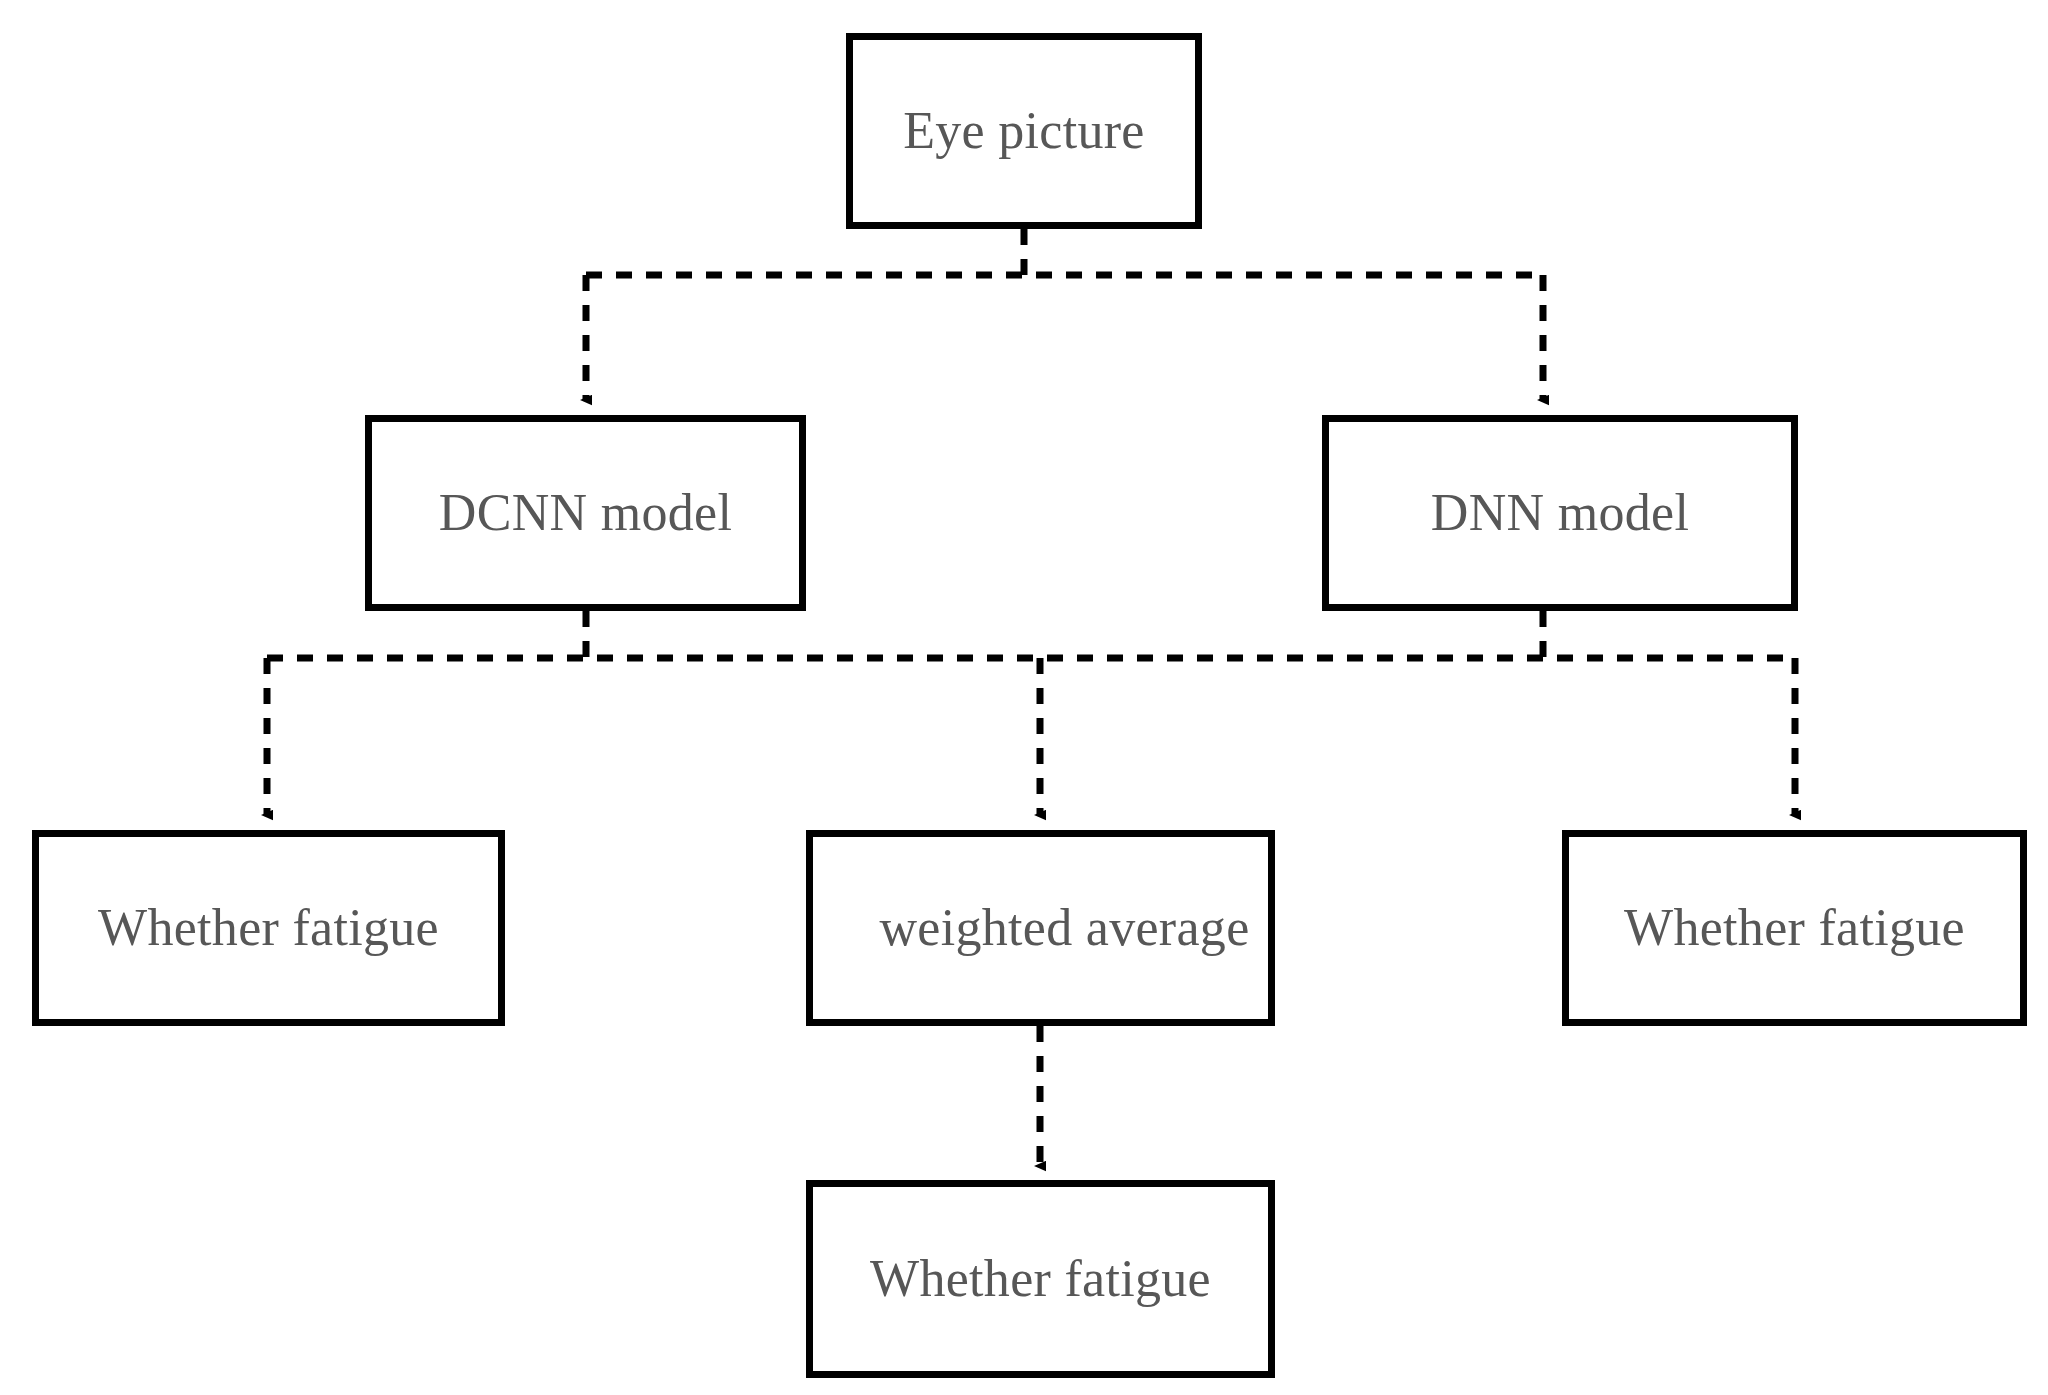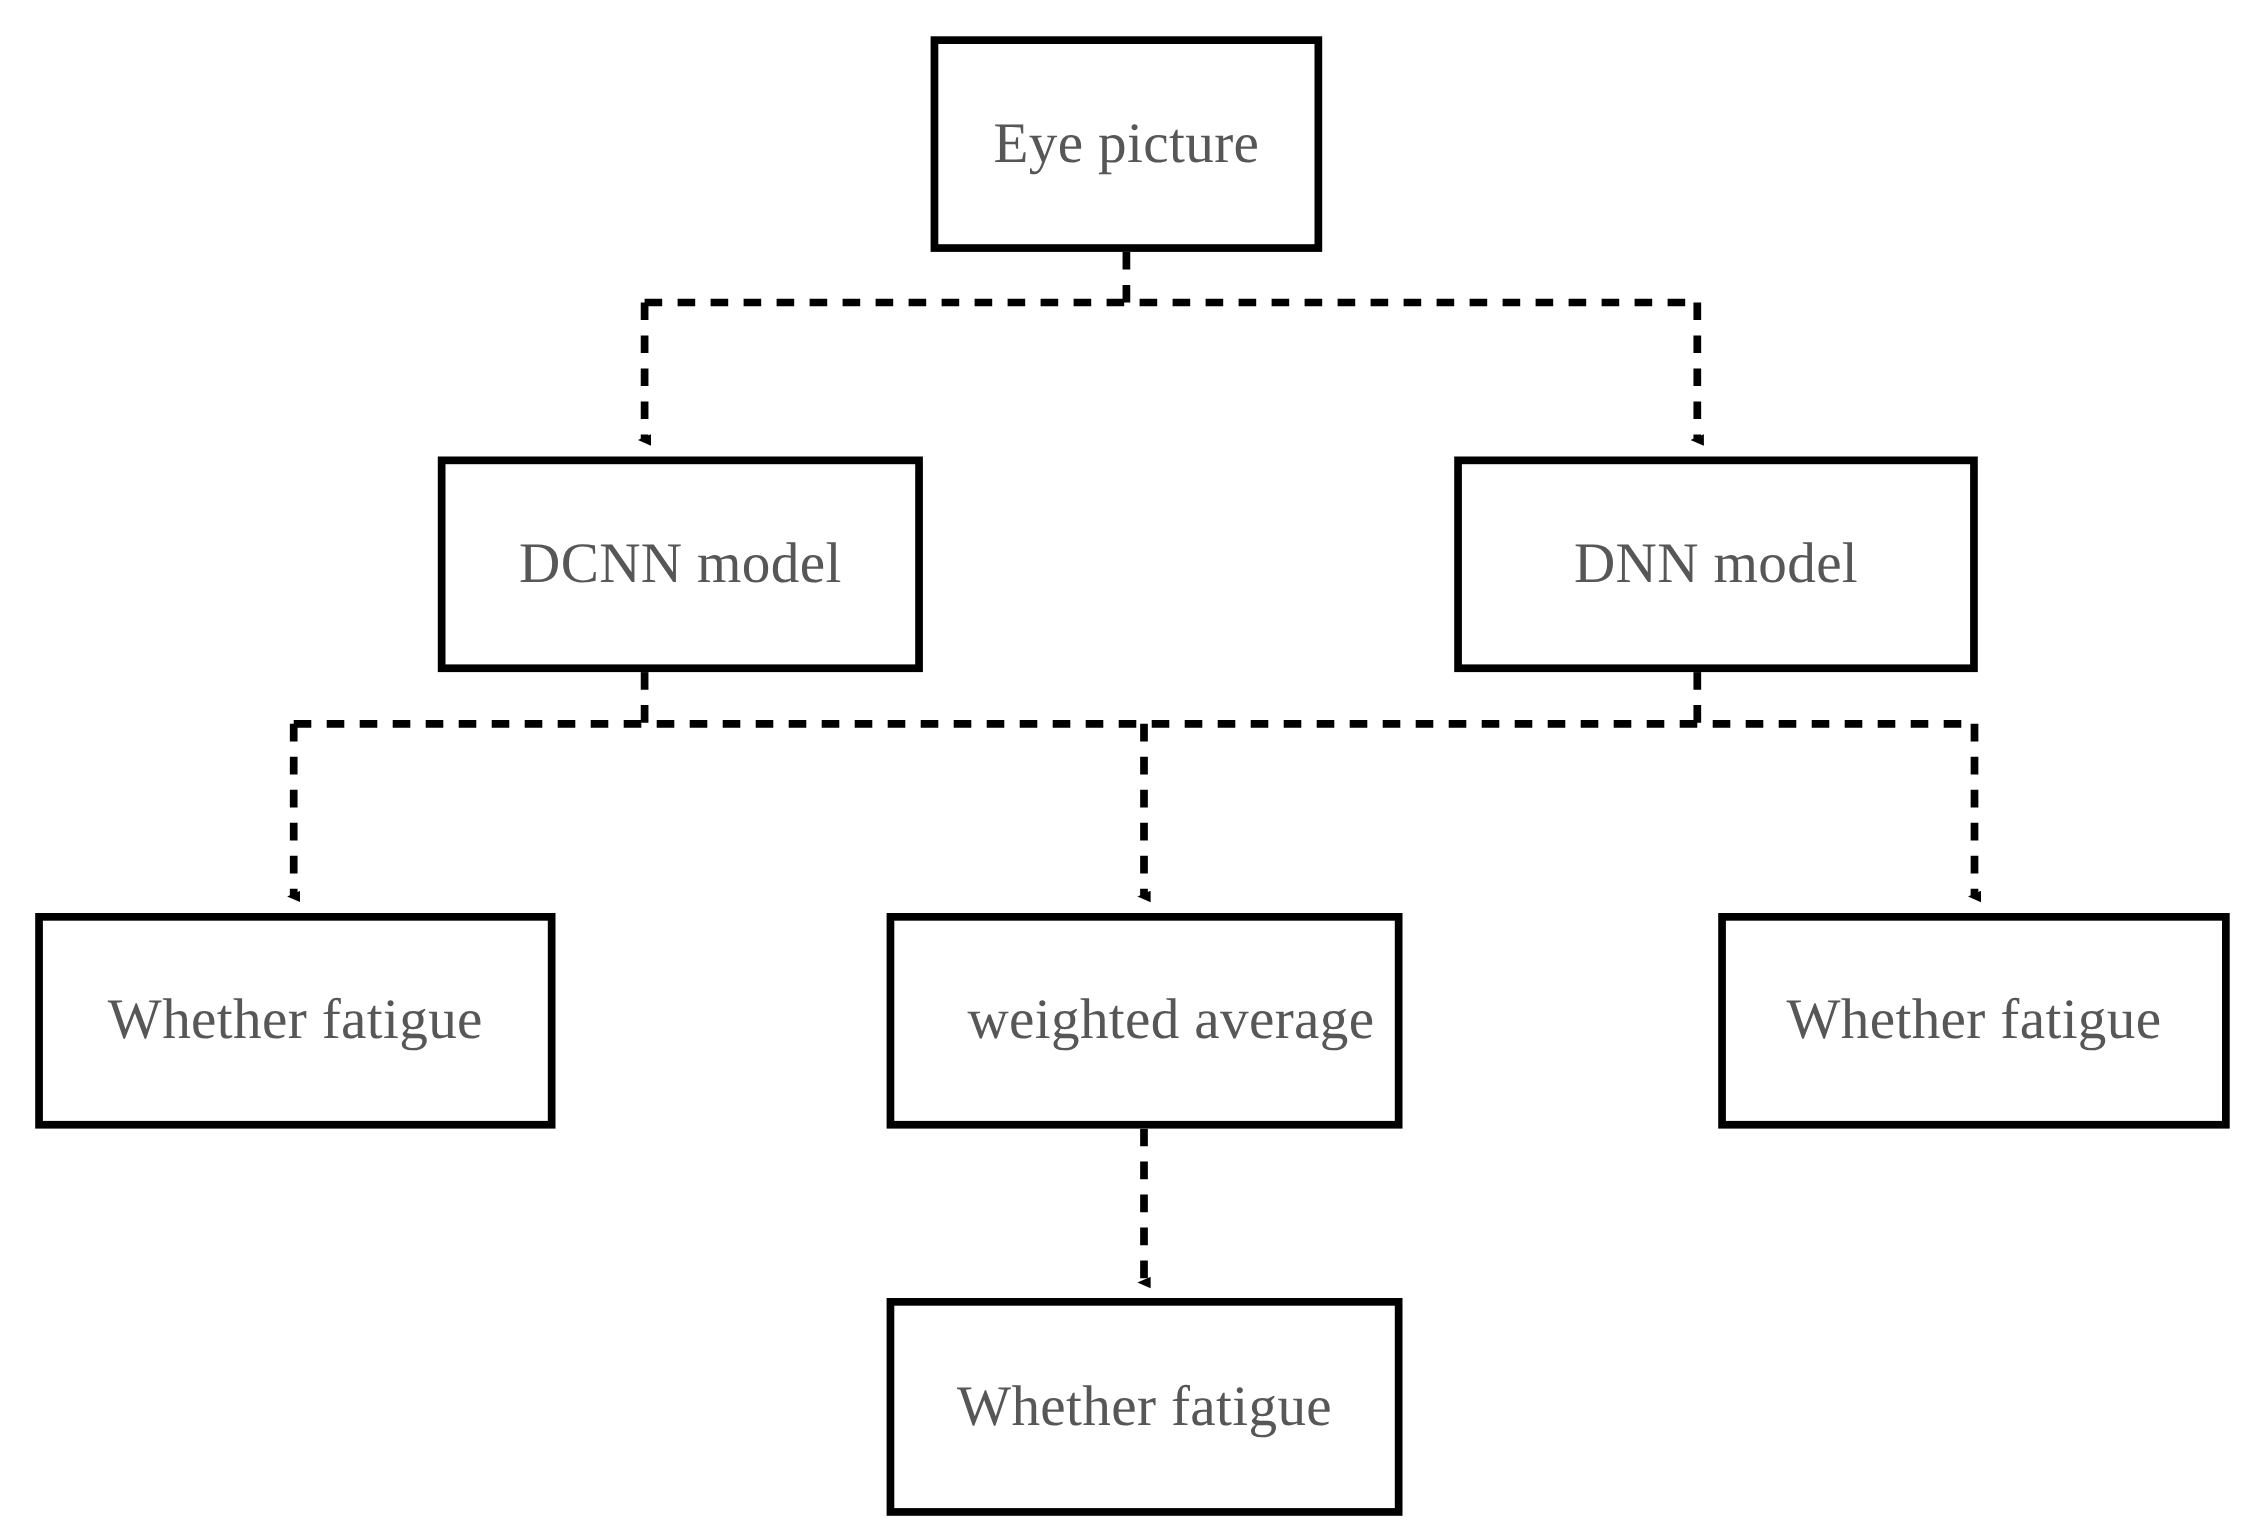--- a/index.html
+++ b/index.html
@@ -91,21 +91,21 @@
 
     <g>
       <path d="M 1040 1026 L 1040 1166" fill="none" stroke="#000000" stroke-width="7" stroke-dasharray="16 14" stroke-linecap="butt" marker-end="url(#arrowhead)"></path>
     </g>
   </svg>
 
   <div class="node-box" style="left:846px; top:33px; width:356px; height:196px;">
     <span class="node-label" style="font-size:52px;">Eye picture</span>
   </div>
 
-  <div class="node-box" style="left:365px; top:415px; width:441px; height:196px;margin-left:33px;">
+  <div class="node-box" style="left:365px; top:415px; width:441px; height:196px;">
     <span class="node-label" style="font-size:52px;">DCNN model</span>
   </div>
 
   <div class="node-box" style="left:1322px; top:415px; width:476px; height:196px;">
     <span class="node-label" style="font-size:52px;">DNN model</span>
   </div>
 
   <div class="node-box" style="left:32px; top:830px; width:473px; height:196px;">
     <span class="node-label" style="font-size:52px;">Whether fatigue</span>
   </div>

